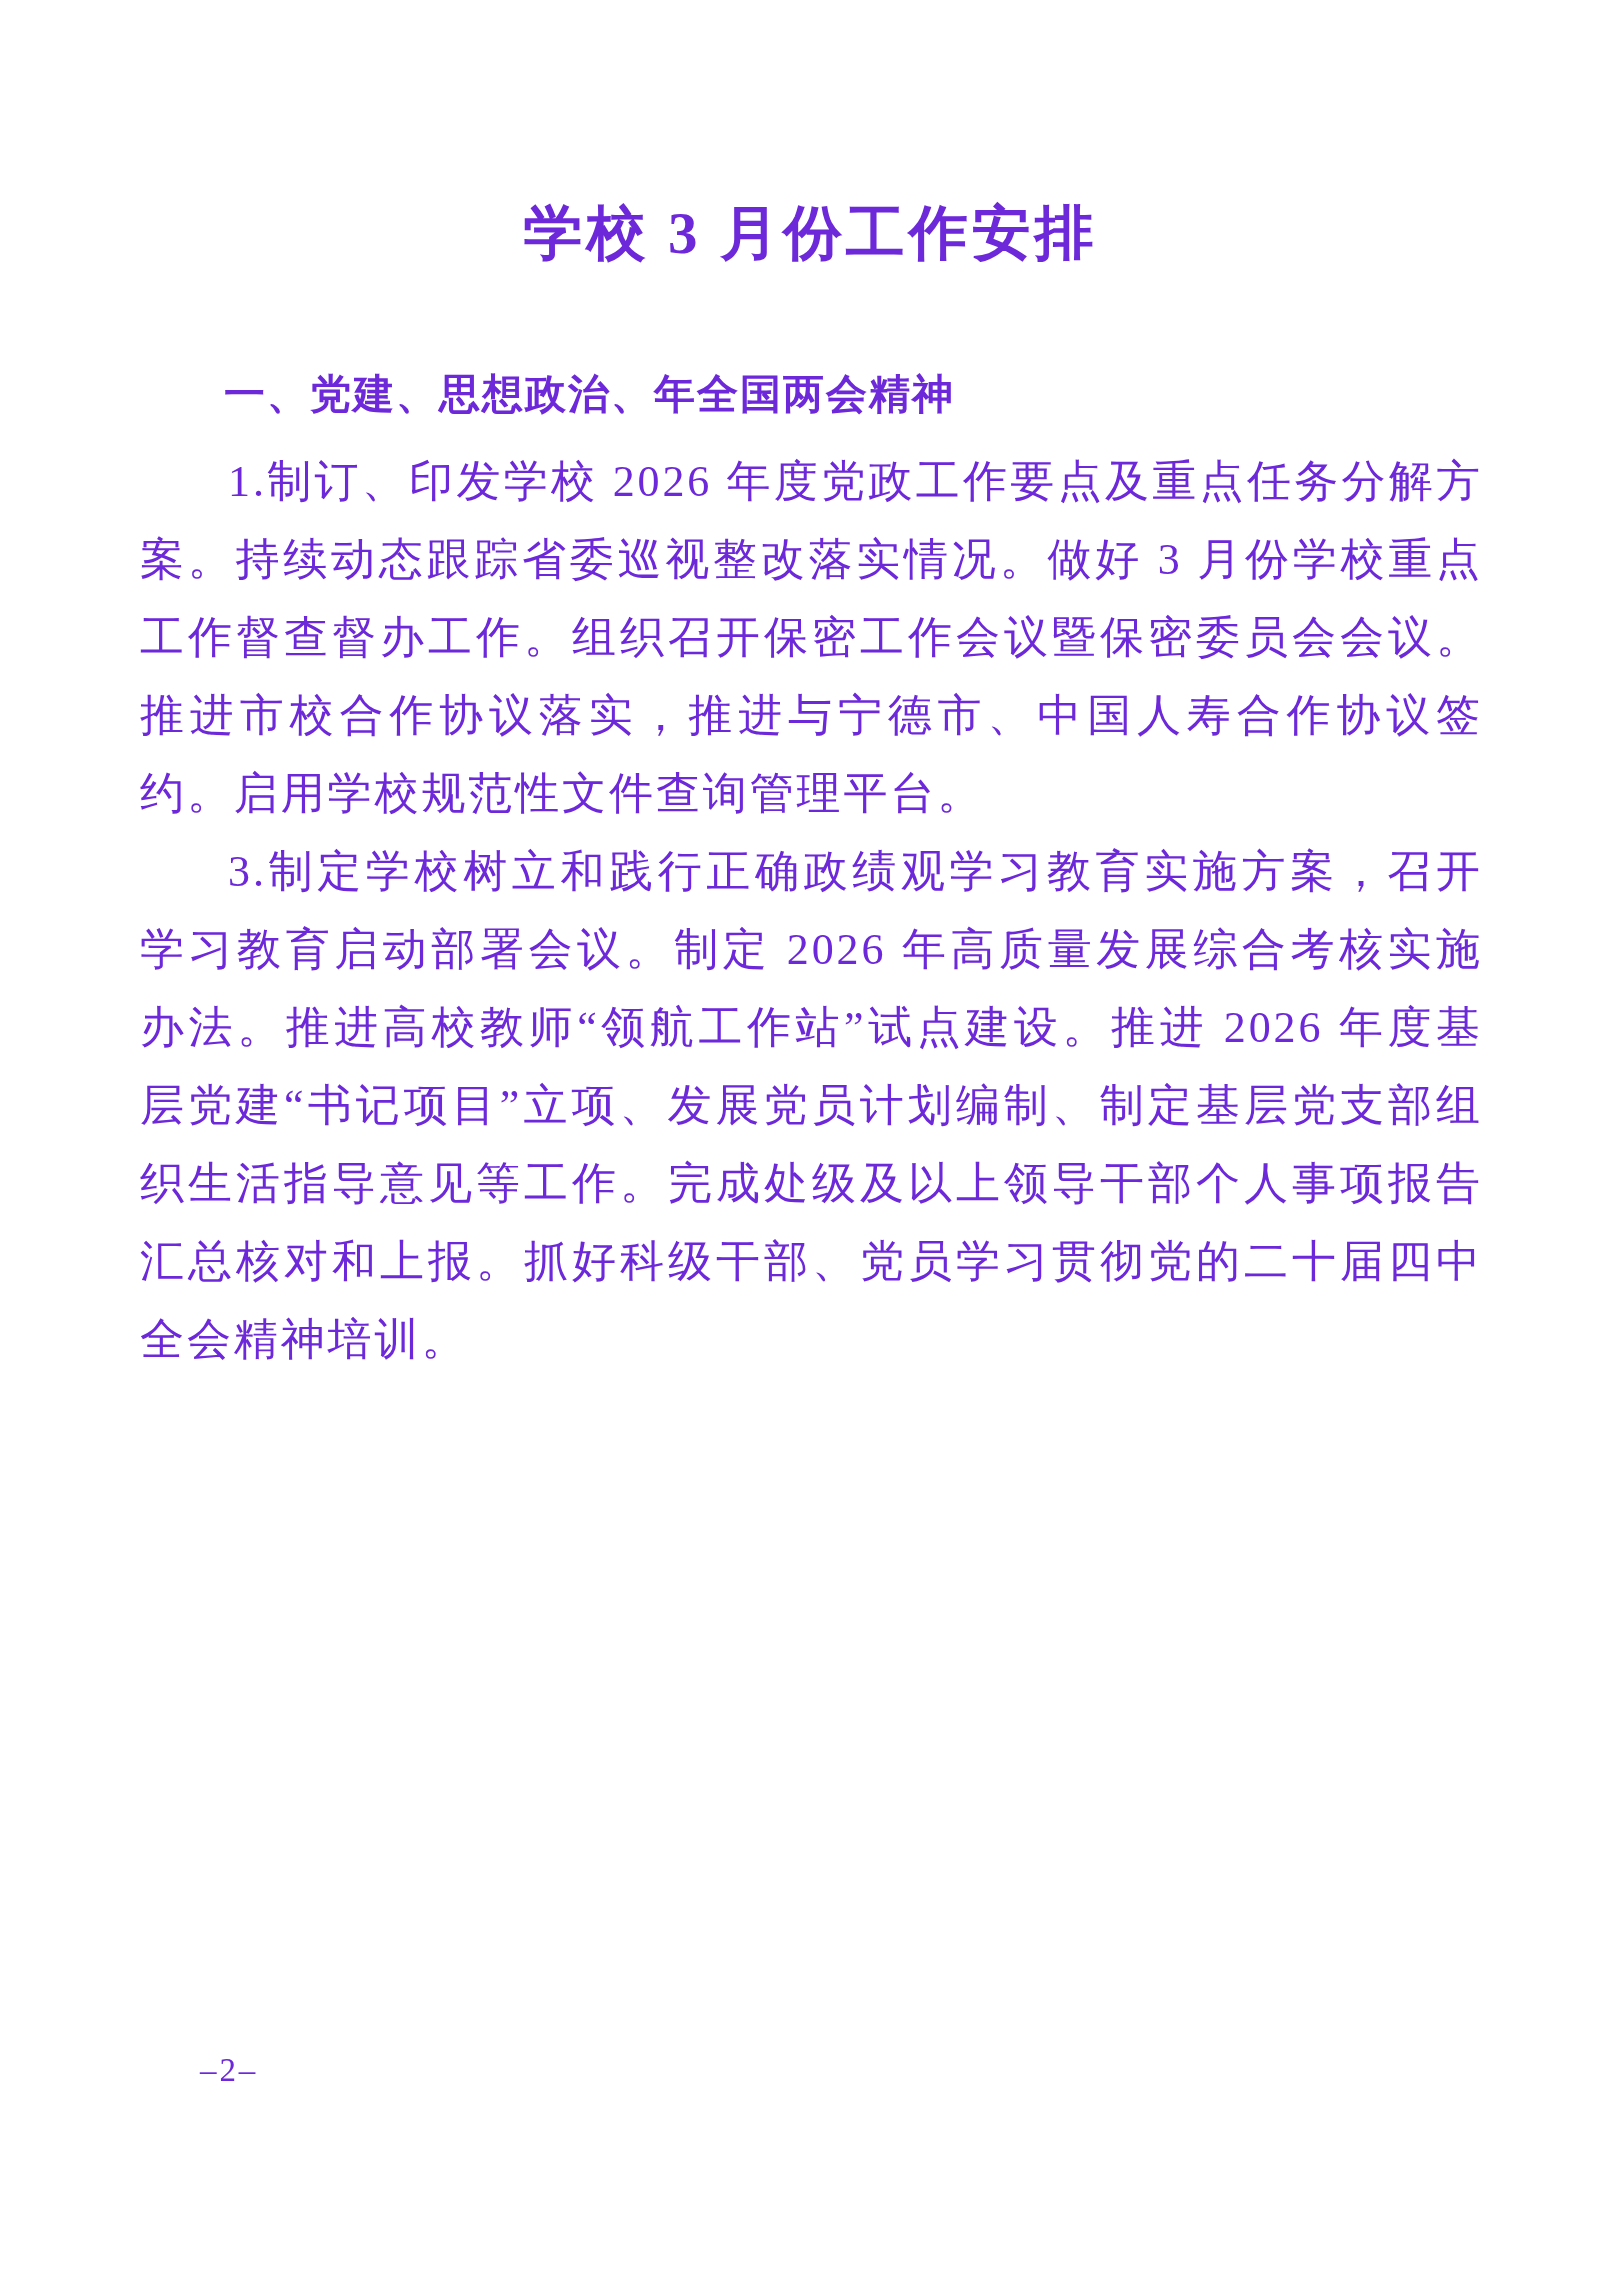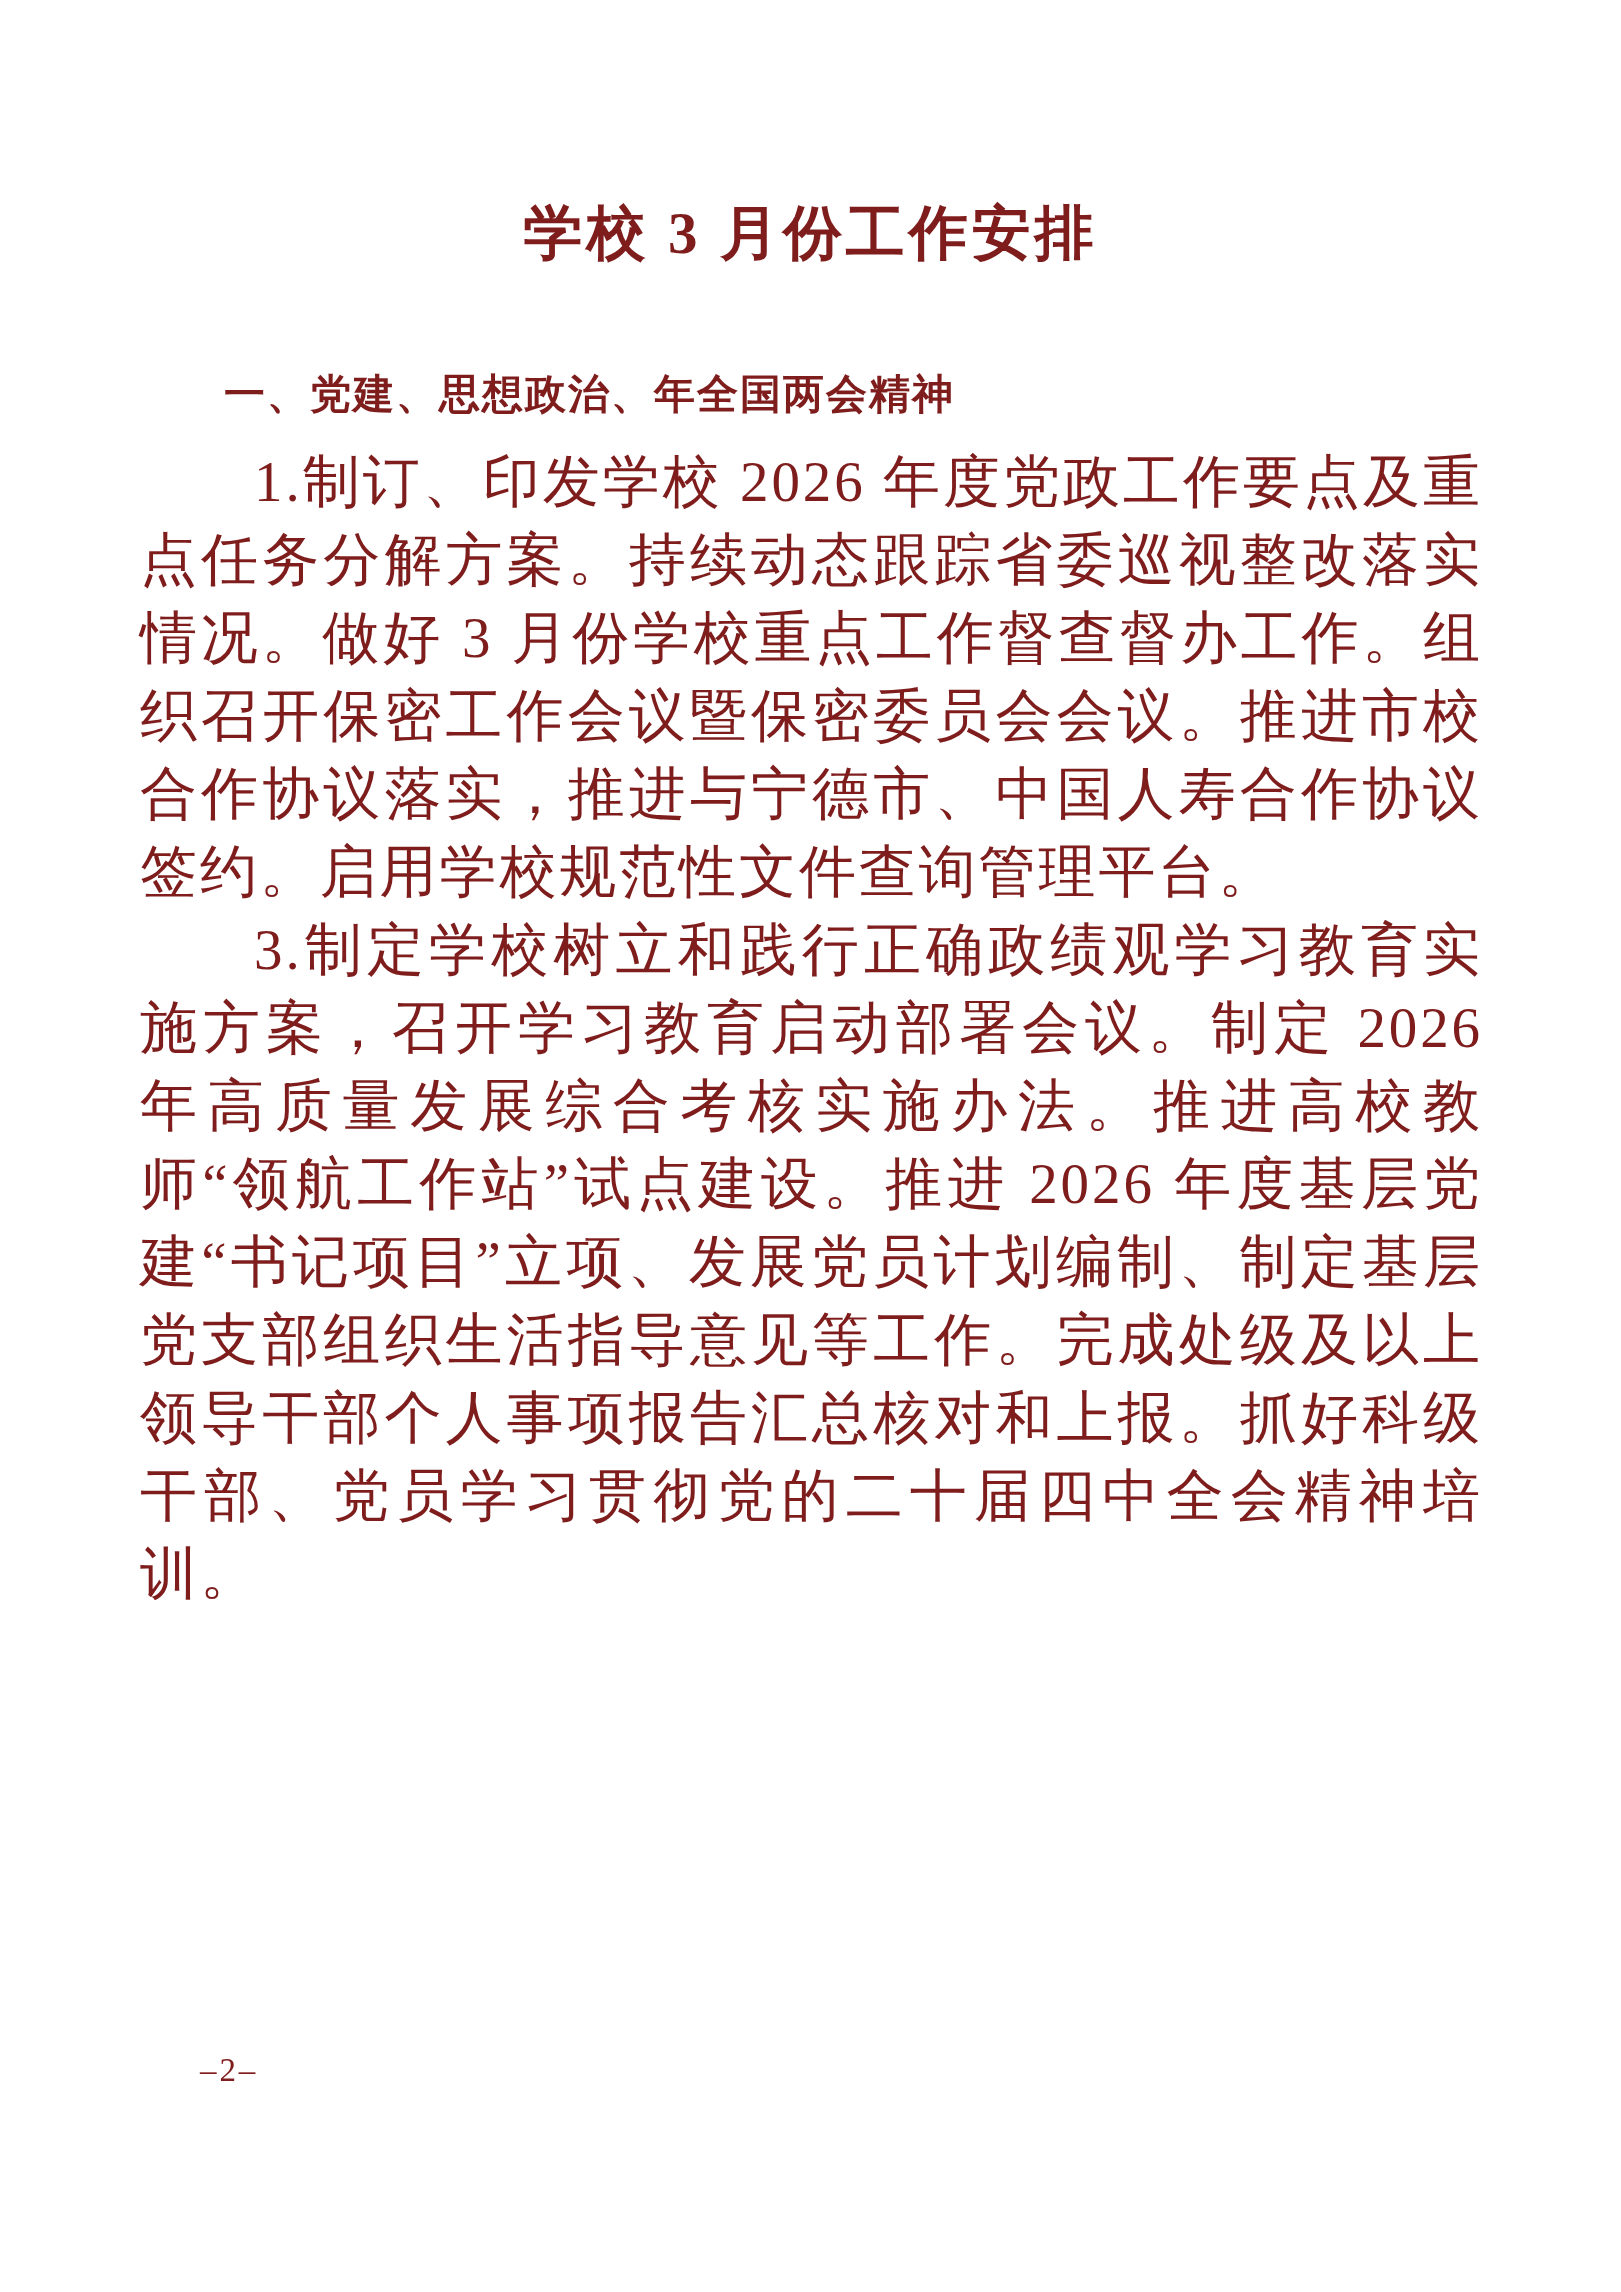--- a/index.html
+++ b/index.html
@@ -5,21 +5,21 @@
   html, body {
     margin: 0;
     padding: 0;
     background: #ffffff;
   }
   .page {
     position: relative;
     width: 1621px;
     height: 2289px;
     background: #ffffff;
-    color: #7f1d1d;
+    color: #6d28d9;
     overflow: hidden;
     font-family: "Liberation Serif", serif;
   }
   .doc-title {
     position: absolute;
     top: 194px;
     left: 0;
     width: 100%;
     text-align: center;
     font-size: 59px;
@@ -38,21 +38,21 @@
     font-family: "Liberation Sans", sans-serif;
     font-weight: bold;
     font-size: 41px;
     line-height: 82px;
     text-indent: 84px;
     margin: 0 0 7.8px 0;
     letter-spacing: 2px;
   }
   .body-paragraph {
     font-family: "Liberation Serif", serif;
-    font-size: 57px;
+    font-size: 44px;
     line-height: 78px;
     letter-spacing: 2.9px;
     text-align: justify;
     text-indent: 2em;
     margin: 0;
   }
   .page-number {
     position: absolute;
     left: 200px;
     top: 2052px;

